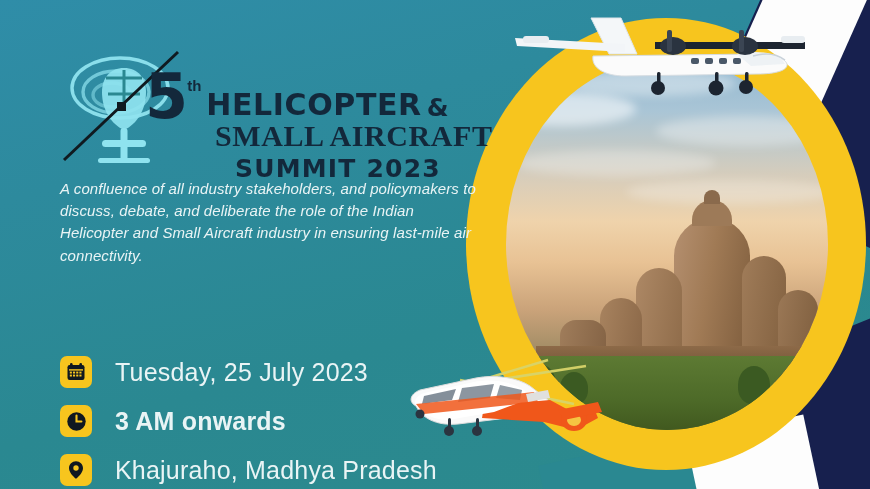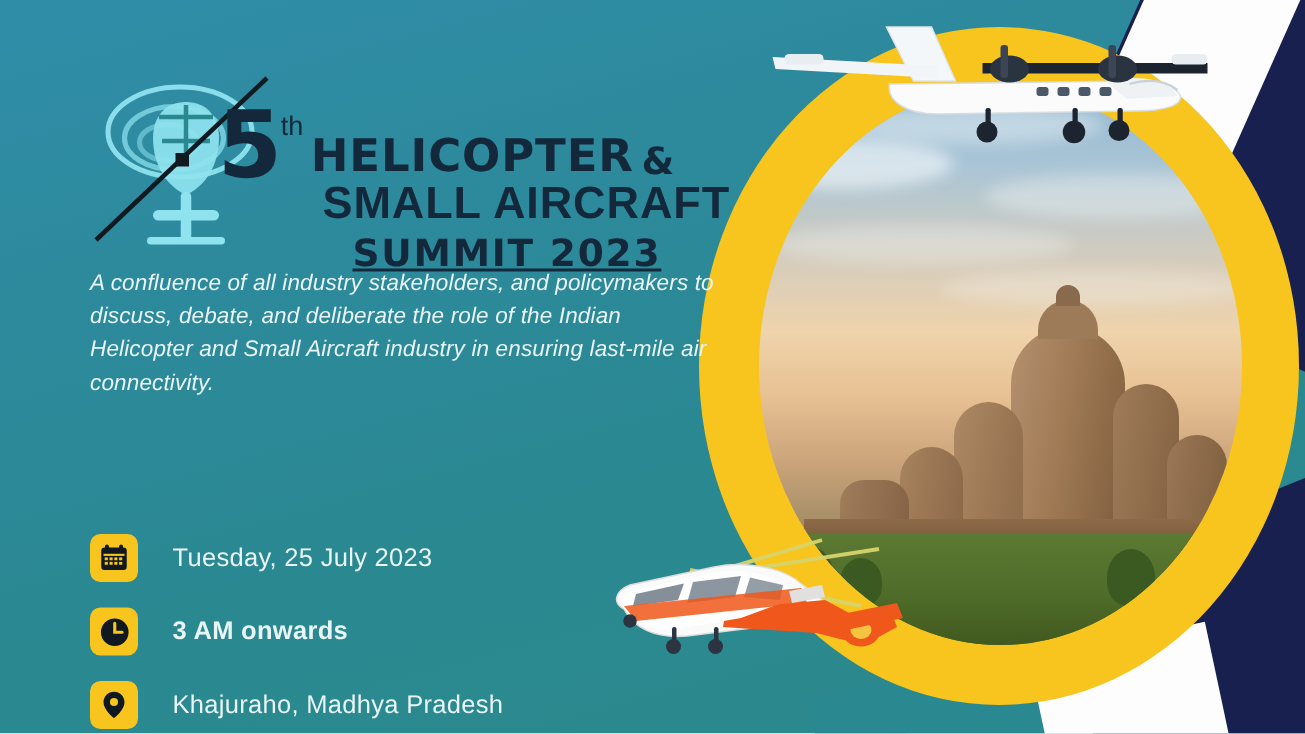--- a/index.html
+++ b/index.html
@@ -107,38 +107,37 @@
     position: absolute;
     left: 145px; top: 58px;
     z-index: 5;
     color: #102030;
   }
   .line1 { display: flex; align-items: flex-end; line-height: 1; }
   .num5 {
     font-size: 62px; font-weight: 700; letter-spacing: -2px;
     color: #13283b; line-height: .82; font-family: "DejaVu Sans", sans-serif;
   }
-  .ordinal { font-size: 18px; font-weight: 400; color: #13283b; margin: 0 5px 30px 1px; }
+  .ordinal { font-size: 15px; font-weight: 700; color: #13283b; margin: 0 5px 30px 1px; }
   .t-main {
     font-size: 30px; font-weight: 700; letter-spacing: .6px;
     color: #13283b; margin-bottom: 3px;
     font-family: "DejaVu Sans", sans-serif;
     margin-top: 32px;
   }
   .amp { font-size: 25px; font-weight: 700; margin-left: 5px; }
   .t-line2 {
     font-size: 30px; font-weight: 700; letter-spacing: .6px;
     color: #13283b; margin: -4px 0 0 70px;
-    font-family: Liberation Sans, sans-serif;
+    font-family: Liberation Serif, serif;
   }
   .t-line3 {
     font-size: 25px; font-weight: 700; letter-spacing: 1.2px;
     color: #13283b; margin: 1px 0 12px 90px;
     font-family: "DejaVu Sans", sans-serif;
-    text-decoration: underline;
   }
 
   
   .desc {
     position: absolute;
     left: 60px; top: 178px; width: 420px;
     z-index: 5;
     color: #e9f4f5;
     font-size: 15px;
     line-height: 1.48;
@@ -152,21 +151,21 @@
   .row { display: flex; align-items: center; height: 40px; margin-bottom: 9px; }
   .ico {
     width: 32px; height: 32px; border-radius: 7px;
     background: #f7c51e;
     display: flex; align-items: center; justify-content: center;
     flex: 0 0 auto;
   }
   .row-text {
     margin-left: 23px;
     color: #e9f4f5;
-    font-size: 17px;
+    font-size: 25px;
     letter-spacing: .2px;
     white-space: nowrap;
   }
   .row-text.bold { font-weight: 700; }
 
   
   .plane { position: absolute; left: 505px; top: -4px; z-index: 6; }
   .heli  { position: absolute; left: 398px; top: 352px; z-index: 7; }
 </style>
 </head>

